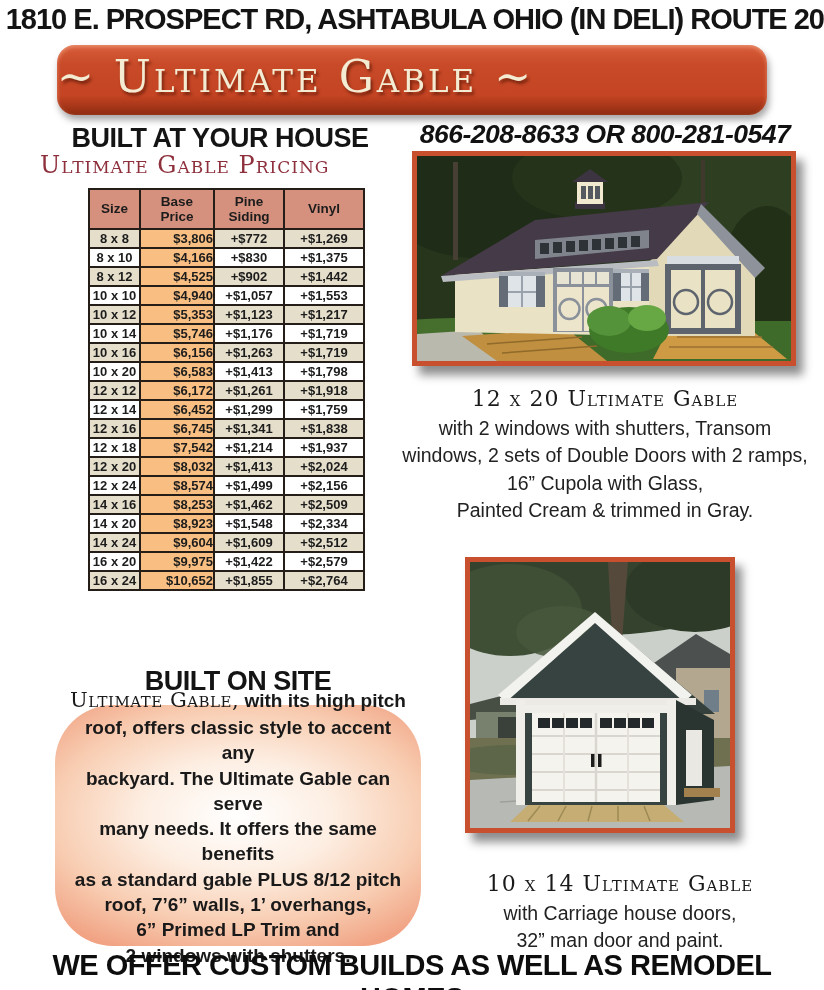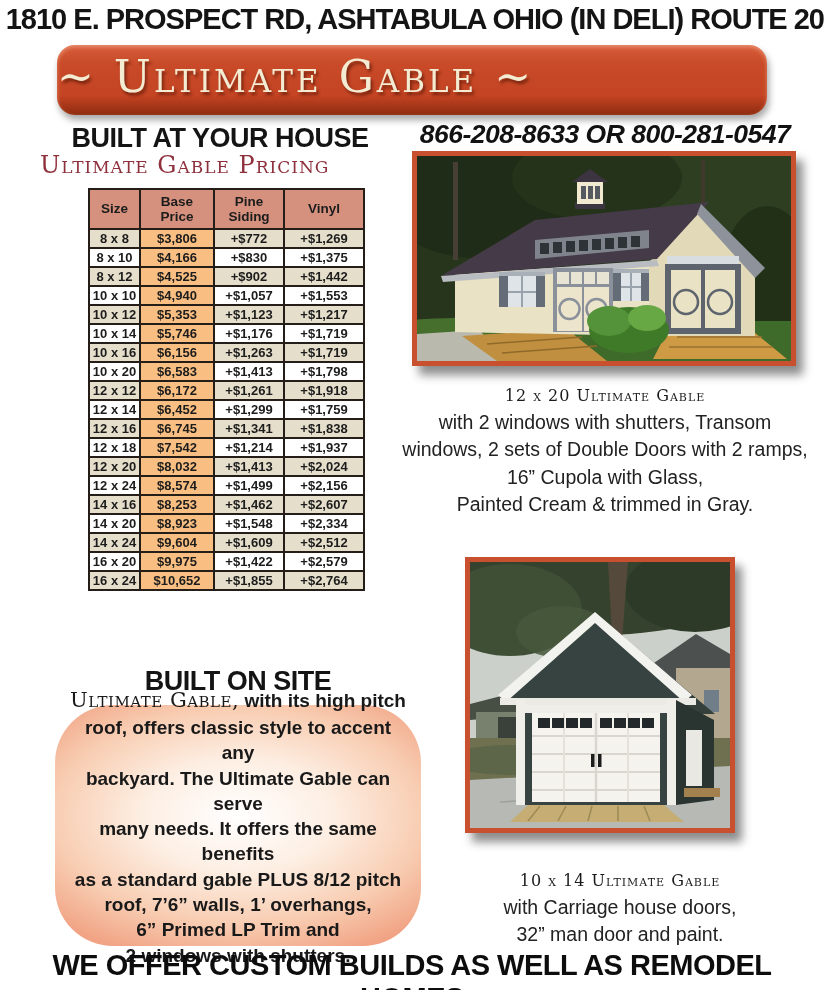--- a/index.html
+++ b/index.html
@@ -42,21 +42,21 @@
     background:#d6917e; font-size:13.5px; font-weight:bold; line-height:1.12;
     height:40px; padding:2px 3px;
   }
   .price-table td { font-size:13px; font-weight:bold; height:19px; padding:1px 0; }
   .col-size  { width:51px; }
   .col-base  { width:74px; }
   .col-pine  { width:70px; }
   .col-vinyl { width:80px; }
   .price-table tbody tr:nth-child(odd) td  { background:#e5decb; }
   .price-table tbody tr:nth-child(even) td { background:#ffffff; }
-  .price-table tbody td:nth-child(2) { background:#f9bf82 !important; }
+  .price-table tbody td:nth-child(2) { background:#f9bf82 !important;text-align:right; }
 
   .built-on-site { position:absolute; left:55px; top:666px; width:366px; text-align:center; font-size:27px; letter-spacing:-0.5px; }
 
   .peach-box {
     position:absolute; left:55px; top:705px; width:366px; height:241px;
     border-radius:58px;
     background:radial-gradient(ellipse 70% 62% at 50% 46%, #ffffff 0%, #fdeee2 38%, #f8cdb2 72%, #f1a384 100%);
     display:flex; align-items:center; justify-content:center;
   }
   .peach-box-text {
@@ -77,21 +77,21 @@
   }
   .photo1 { left:412px; top:151px; width:384px; height:215px; }
   .photo2 { left:465px; top:557px; width:270px; height:276px; }
   .photo-frame svg { display:block; width:100%; height:100%; }
 
   .caption { position:absolute; text-align:center; color:#1e1e1e; }
   .caption1 { left:390px; top:386px; width:430px; }
   .caption2 { left:420px; top:871px; width:400px; }
   .caption-title {
     font-family:"DejaVu Serif", serif; font-variant:small-caps;
-    font-size:16px; color:#1a1a1a; letter-spacing:1px; margin-bottom:4px;
+    font-size:22px; color:#1a1a1a; letter-spacing:1px; margin-bottom:4px;
   }
   .caption-body { font-size:19.5px; line-height:1.4; color:#222; }
 
   .footer {
     position:absolute; left:0; top:949px; width:824px; text-align:center;
     font-size:29px; font-weight:bold; color:#0d0d0d; letter-spacing:-0.5px;
   }
 </style>
 </head>
 <body>
@@ -204,21 +204,21 @@
         <tr>
           <td>12 x 24</td>
           <td>$8,574</td>
           <td>+$1,499</td>
           <td>+$2,156</td>
         </tr>
         <tr>
           <td>14 x 16</td>
           <td>$8,253</td>
           <td>+$1,462</td>
-          <td>+$2,607</td>
+          <td>+$2,509</td>
         </tr>
         <tr>
           <td>14 x 20</td>
           <td>$8,923</td>
           <td>+$1,548</td>
           <td>+$2,334</td>
         </tr>
         <tr>
           <td>14 x 24</td>
           <td>$9,604</td>

